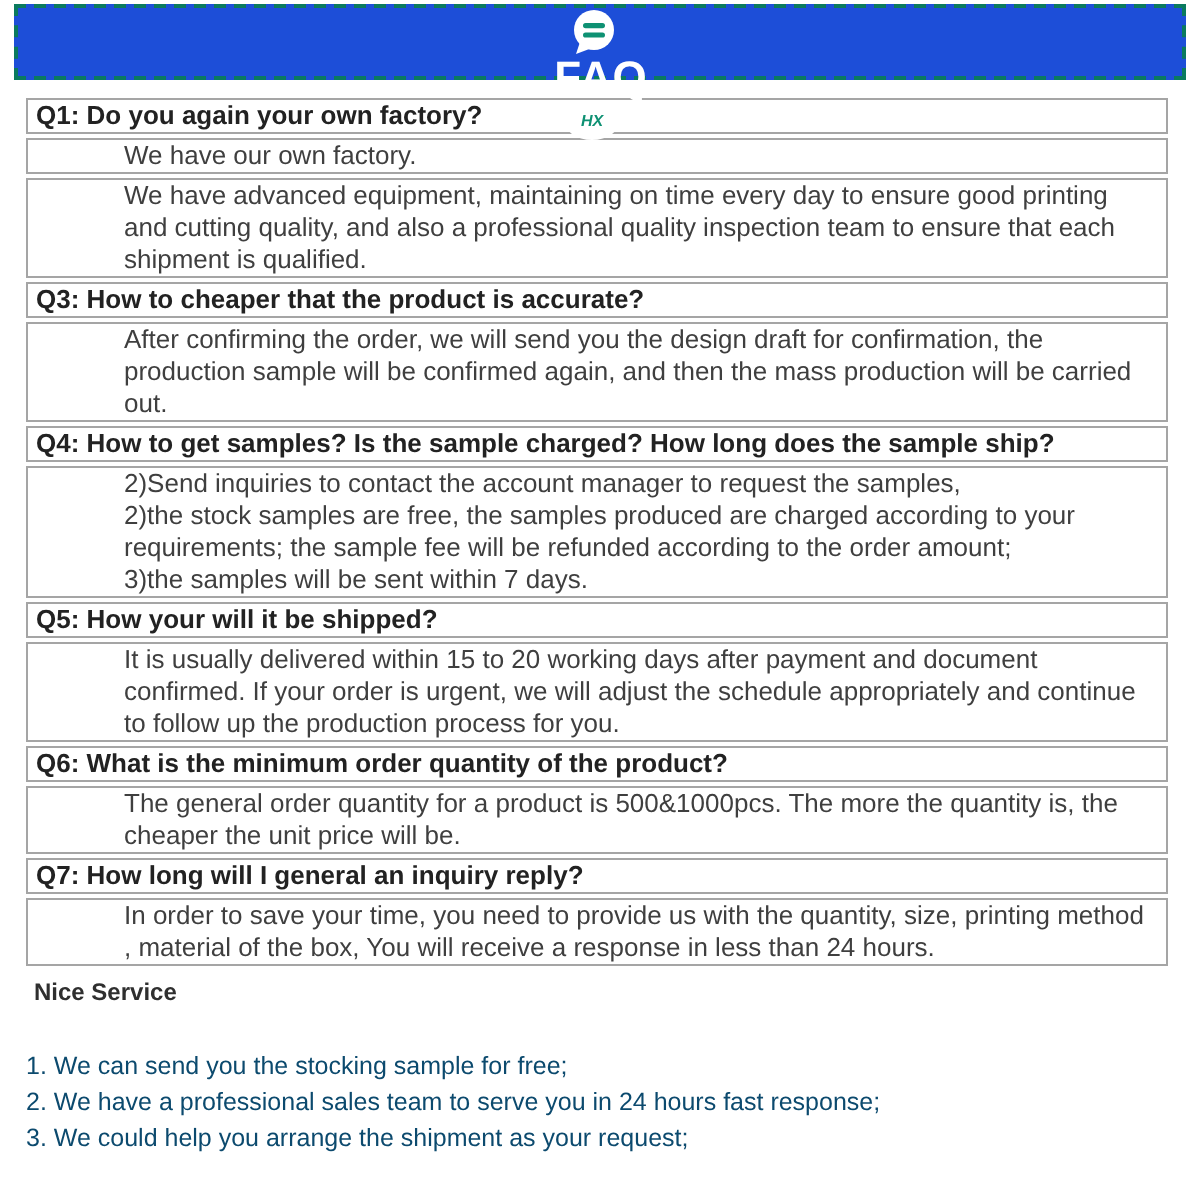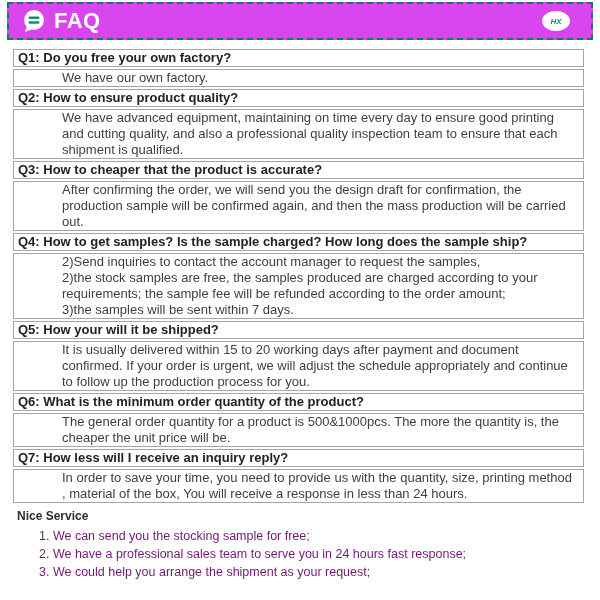--- a/index.html
+++ b/index.html
@@ -10,25 +10,26 @@
     background: #ffffff;
     font-family: "Liberation Sans", sans-serif;
     color: #3c3c3c;
     overflow: hidden;
   }
 
   
   .header-bar {
     margin: 2px 7px 0 7px;
     height: 34px;
-    background: #d946ef;
+    background: #1d4ed8;
     border: 2px dashed #0a7a5e;
     display: flex;
     align-items: center;
     padding: 0 12px 0 13px;
+    flex-direction: column;
   }
   .bubble-icon {
     width: 24px;
     height: 24px;
     flex: 0 0 auto;
     margin-right: 8px;
   }
   .header-title {
     color: #ffffff;
     font-weight: bold;
@@ -80,51 +81,49 @@
   .service-section {
     margin: 5px 0 0 13px;
     width: 571px;
     font-size: 12px;
   }
   .service-title {
     font-weight: bold;
     color: #2f2f2f;
     padding-left: 4px;
     line-height: 17px;
-    margin-bottom: 2px;
+    margin-bottom: 19px;
   }
   .service-item {
-    color: #701a75;
+    color: #0c4a6e;
     line-height: 18px;
     font-size: 12.5px;
-    margin-left: 26px;
   }
 </style>
 </head>
 <body>
 
 <div class="header-bar">
   <span class="bubble-icon">
     <svg viewBox="0 0 24 24" width="24" height="24">
       <circle cx="12" cy="11" r="10" fill="#ffffff"></circle>
       <path d="M5 17 L3 23 L11 20 Z" fill="#ffffff"></path>
       <rect x="6.5" y="7.5" width="11" height="2.6" rx="1.3" fill="#0e9173"></rect>
       <rect x="6.5" y="12.2" width="11" height="2.6" rx="1.3" fill="#0e9173"></rect>
     </svg>
   </span>
   <span class="header-title">FAQ</span>
   <span class="header-badge">HX</span>
 </div>
 
 <div class="faq-table">
-    <div class="faq-row q">Q1: Do you free your own factory?</div>
+    <div class="faq-row q">Q1: Do you again your own factory?</div>
     <div class="faq-row a">
       <div>We have our own factory.</div>
     </div>
-    <div class="faq-row q">Q2: How to ensure product quality?</div>
     <div class="faq-row a">
       <div>We have advanced equipment, maintaining on time every day to ensure good printing and cutting quality, and also a professional quality inspection team to ensure that each shipment is qualified.</div>
     </div>
     <div class="faq-row q">Q3: How to cheaper that the product is accurate?</div>
     <div class="faq-row a">
       <div>After confirming the order, we will send you the design draft for confirmation, the production sample will be confirmed again, and then the mass production will be carried out.</div>
     </div>
     <div class="faq-row q">Q4: How to get samples? Is the sample charged? How long does the sample ship?</div>
     <div class="faq-row a">
       <div>2)Send inquiries to contact the account manager to request the samples,</div>
@@ -132,21 +131,21 @@
       <div>3)the samples will be sent within 7 days.</div>
     </div>
     <div class="faq-row q">Q5: How your will it be shipped?</div>
     <div class="faq-row a">
       <div>It is usually delivered within 15 to 20 working days after payment and document confirmed. If your order is urgent, we will adjust the schedule appropriately and continue to follow up the production process for you.</div>
     </div>
     <div class="faq-row q">Q6: What is the minimum order quantity of the product?</div>
     <div class="faq-row a">
       <div>The general order quantity for a product is 500&amp;1000pcs. The more the quantity is, the cheaper the unit price will be.</div>
     </div>
-    <div class="faq-row q">Q7: How less will I receive an inquiry reply?</div>
+    <div class="faq-row q">Q7: How long will I general an inquiry reply?</div>
     <div class="faq-row a">
       <div>In order to save your time, you need to provide us with the quantity, size, printing method , material of the box, You will receive a response in less than 24 hours.</div>
     </div>
   </div>
 
 <div class="service-section">
   <div class="service-title">Nice Service</div>
   <div id="service-list">
       <div class="service-item">1. We can send you the stocking sample for free;</div>
       <div class="service-item">2. We have a professional sales team to serve you in 24 hours fast response;</div>

